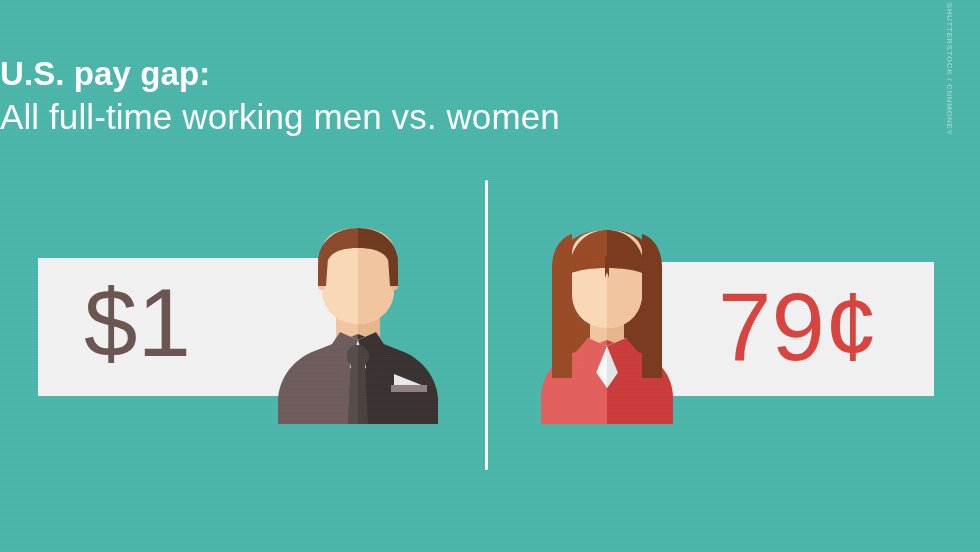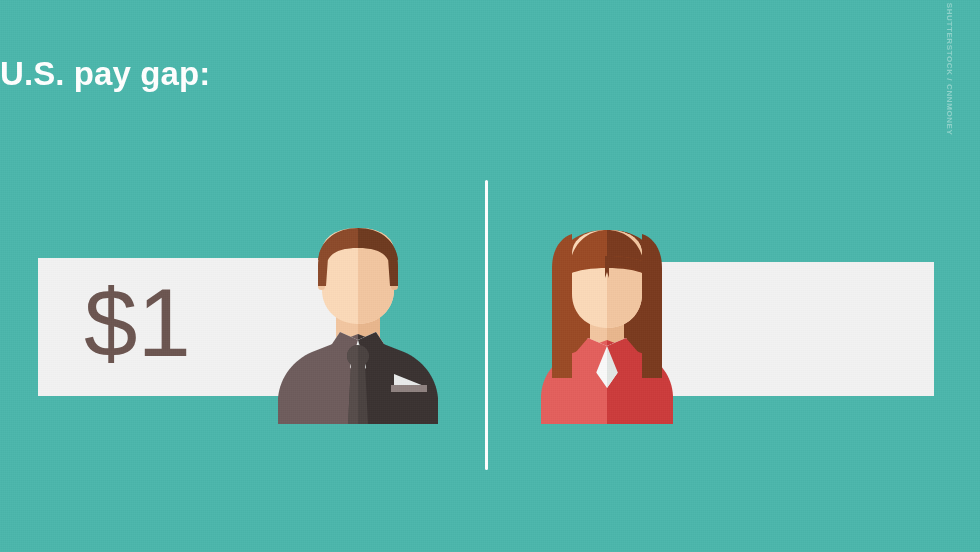--- a/index.html
+++ b/index.html
@@ -122,20 +122,21 @@
 </style>
 </head>
 <body>
 
 <div id="stage">
 
   <div class="value-panel" id="panel-left"></div>
   <div class="value-panel" id="panel-right"></div>
 
   <div class="value-text" id="value-left">$1</div>
+  <div class="value-text" id="value-right">79¢</div>
 
   <div id="divider"></div>
 
   <svg class="figure" id="figure-man" viewBox="0 0 200 196">
     <defs>
       <clipPath id="clipMan">
           <rect x="0" y="0" width="200" height="196"></rect>
         </clipPath>
     </defs>
     <g clip-path="url(#clipMan)">
@@ -208,18 +209,19 @@
 
       <path d="M91 28 L95 28 L95 50 L93 44 L91 50 Z" fill="#7a3a1e"></path>
 
       <path d="M38 40 C38 22 46 10 58 6 L58 150 L38 150 Z" fill="#9a4a25"></path>
       <path d="M148 40 C148 22 140 10 128 6 L128 150 L148 150 Z" fill="#7a3a1e"></path>
     </g>
   </svg>
 
   <div id="title-block">
     <span id="title-line1">U.S. pay gap:</span>
+    <span id="title-line2">All full-time working men vs. women</span>
   </div>
 
   <div id="credit">SHUTTERSTOCK / CNNMONEY</div>
 
   <div id="grain"></div>
 </div>
 
 </body></html>

